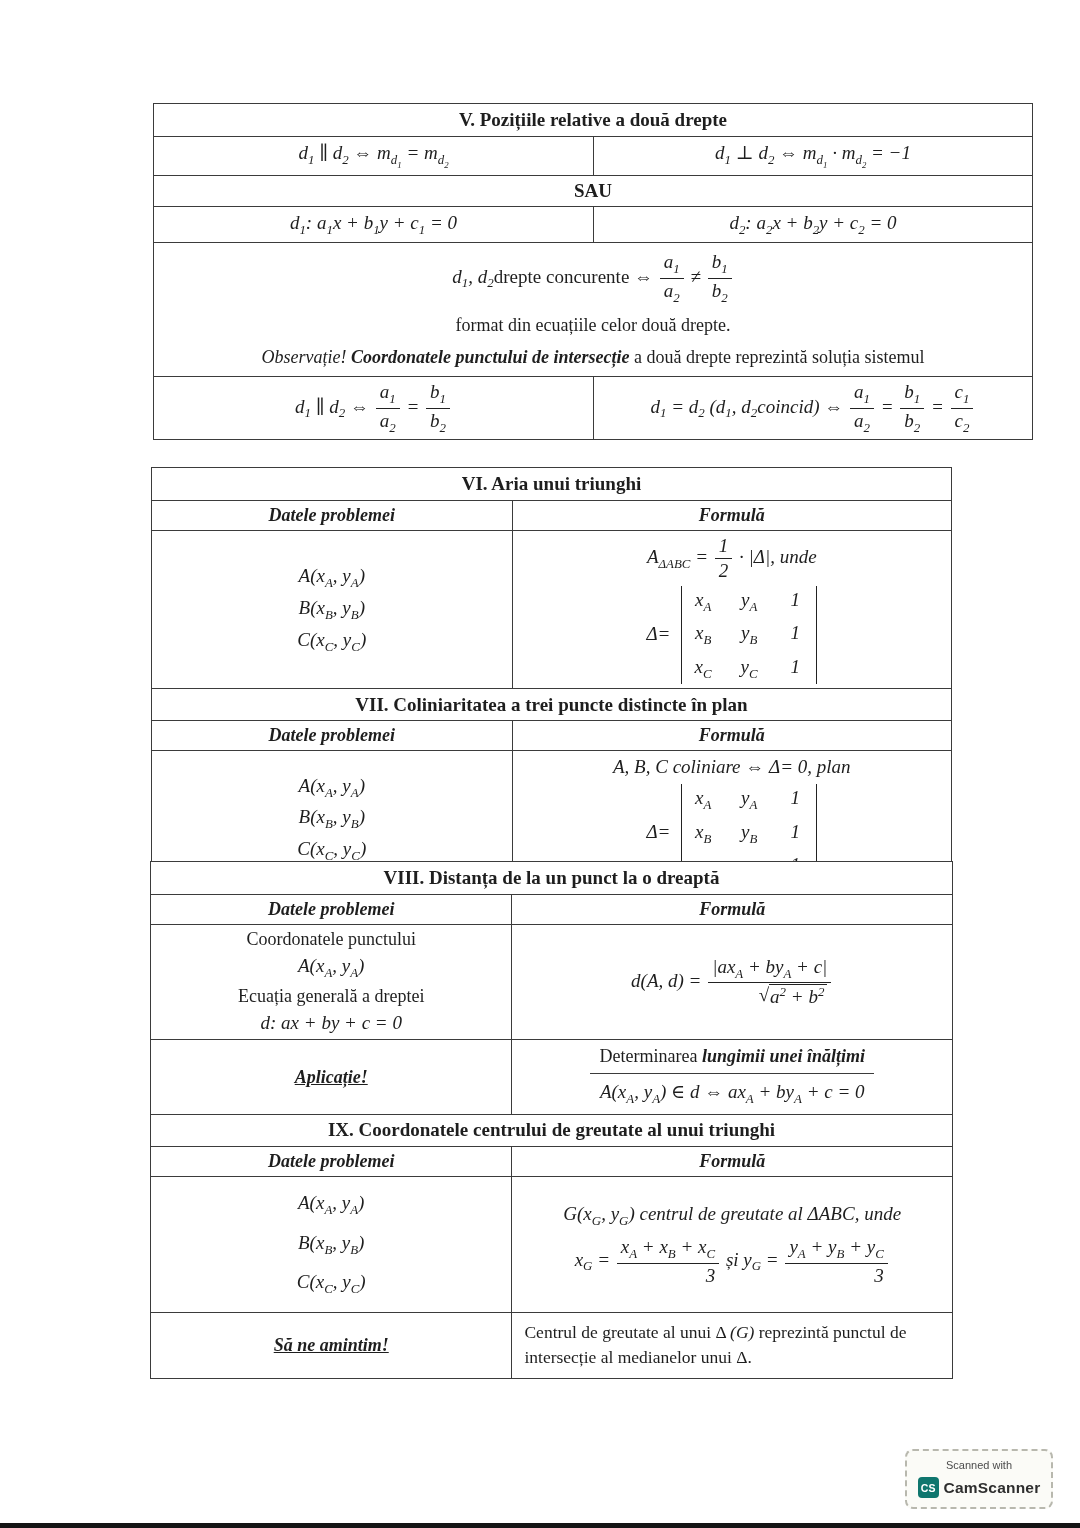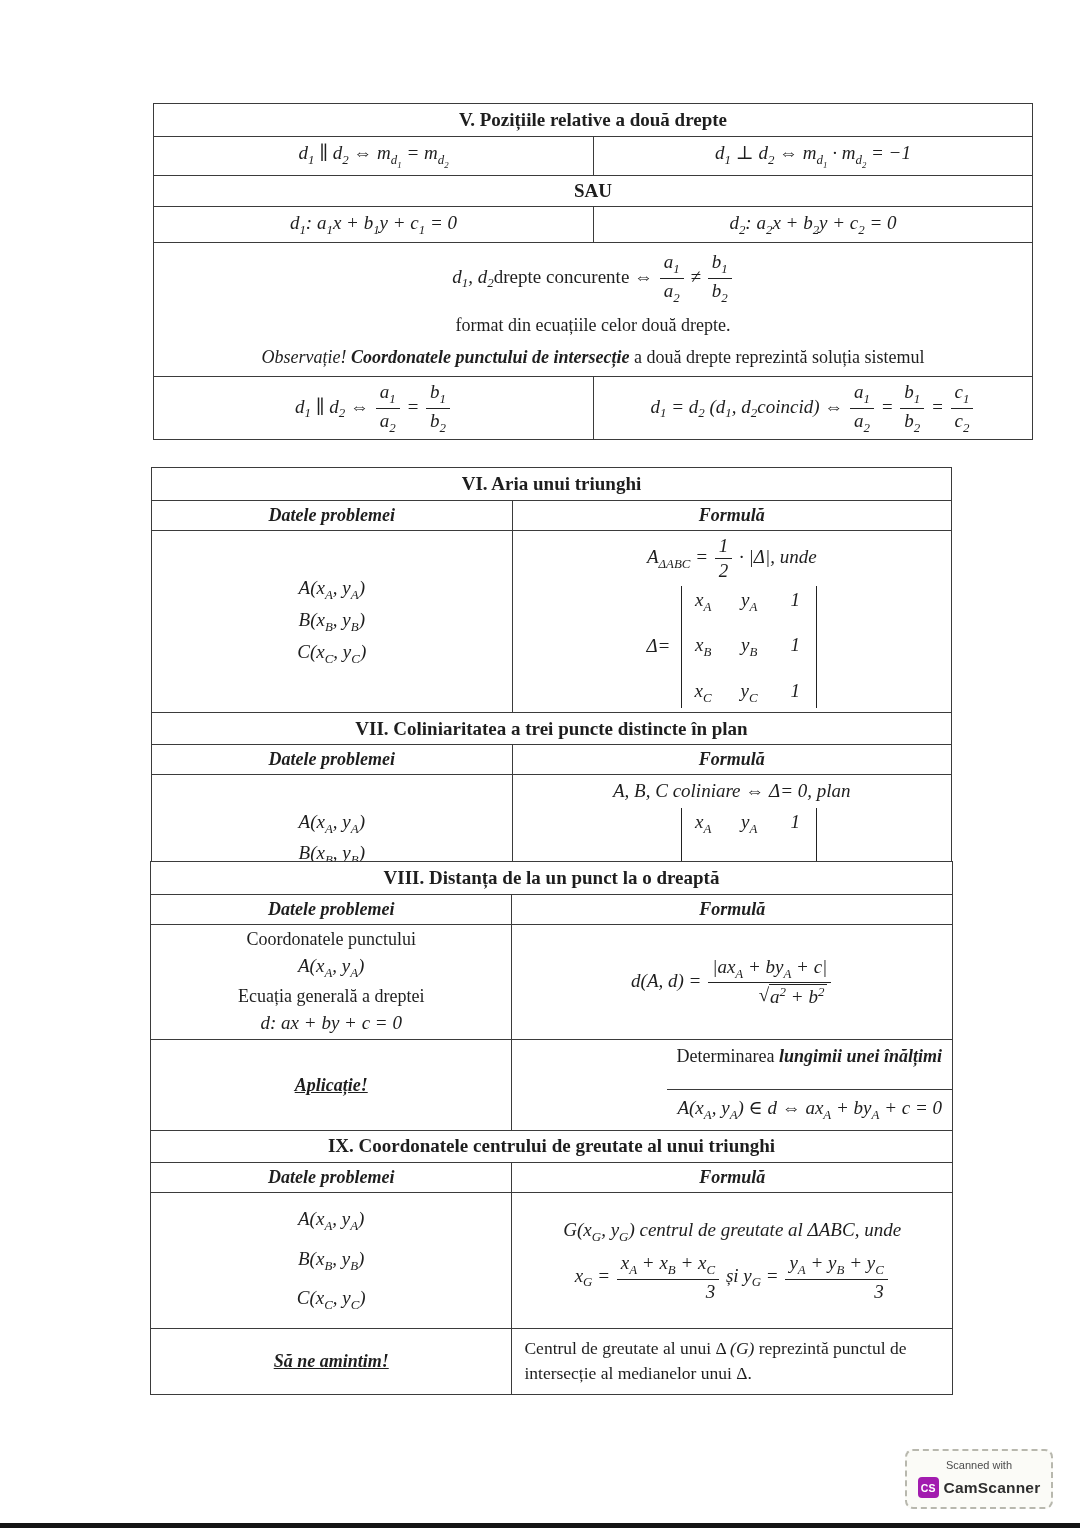--- a/index.html
+++ b/index.html
@@ -35,26 +35,26 @@
   .f   { font-style: italic; font-size: 19px; line-height: 1.3; }
   .up  { font-style: normal; }
   sub, sup { font-size: 0.68em; }
   .frac { display: inline-flex; flex-direction: column; vertical-align: middle; text-align: center; margin: 0 2px; align-items: flex-end; }
   .frac .num { border-bottom: 1.3px solid #222; padding: 0 4px 1px; line-height: 1.15; }
   .frac .den { padding: 1px 4px 0; line-height: 1.15; }
   .sqrt { display: inline-flex; align-items: flex-start; }
   .sqrt .rad { line-height: 1.15; }
   .sqrt .radicand { border-top: 1.3px solid #222; padding: 0 3px 0 1px; line-height: 1.15; }
   .det { display: inline-flex; vertical-align: middle; margin-left: 6px; }
-  .mat { display: flex; flex-direction: column; border-left: 1.4px solid #222; border-right: 1.4px solid #222; padding: 2px 9px; row-gap: 18px; }
+  .mat { display: flex; flex-direction: column; border-left: 1.4px solid #222; border-right: 1.4px solid #222; padding: 2px 9px; row-gap: 6px; }
   .mrow { display: flex; column-gap: 22px; justify-content: space-between; }
   .mcell { min-width: 24px; text-align: center; }
   .obs-line { font-size: 18px; line-height: 1.45; }
   .r-mixed { padding: 8px 10px 6px; gap: 6px; }
-  .subcol { padding: 0; gap: 16px; align-items: flex-end; }
+  .subcol { padding: 0; gap: 0; align-items: center; }
   .subrow { display: block; text-align: center; padding: 6px 10px; }
   .subrow + .subrow { border-top: 1.5px solid #3b3b3b; }
   .left-text { display: block; text-align: left; line-height: 1.45; padding: 7px 12px; font-size: 17.5px; }
   .sparse { gap: 12px; }
   .gap6 { gap: 6px; }
   .mh34 { min-height: 34px; }  .mh30 { min-height: 30px; }  .mh32 { min-height: 32px; }
   .mh60 { min-height: 60px; }  .mh96 { min-height: 96px; }  .mh112 { min-height: 112px; }
   .mh136 { min-height: 136px; } .mh140 { min-height: 140px; } .mh50 { min-height: 50px; }
   .mh72 { min-height: 72px; }
   .badge {
@@ -288,18 +288,18 @@
       <span>Centrul de greutate al unui Δ</span>
       <span class="i">(G)</span>
       <span>reprezintă punctul de intersecție al medianelor unui Δ.</span>
     </div>
   </div>
 </section>
 
 <div class="badge">
   <div class="badge-top">Scanned with</div>
   <div class="badge-bottom">
-    <span class="cs-logo" style="background-color:#a21caf">CS</span>
+    <span class="cs-logo" style="background-color:#0f766e">CS</span>
     <span class="badge-brand">CamScanner</span>
   </div>
 </div>
 
 <div class="scan-bottom"></div>
 
 </body></html>

